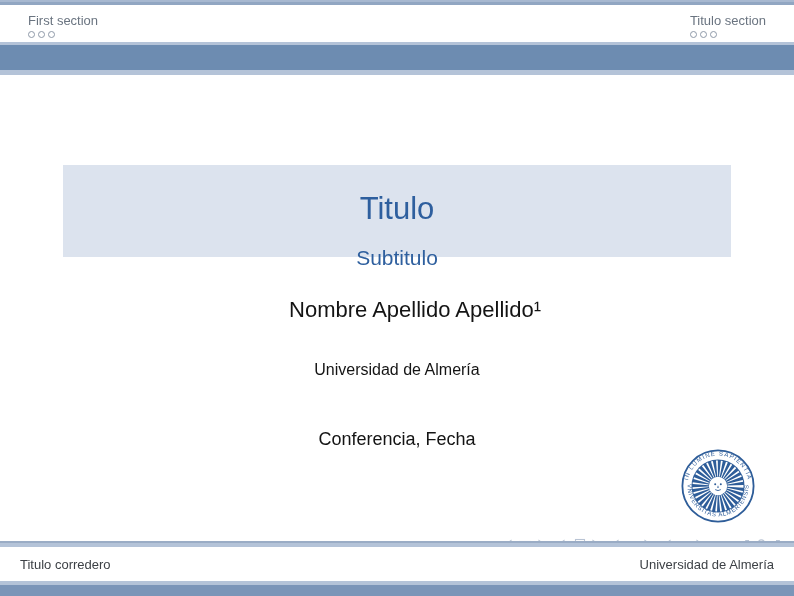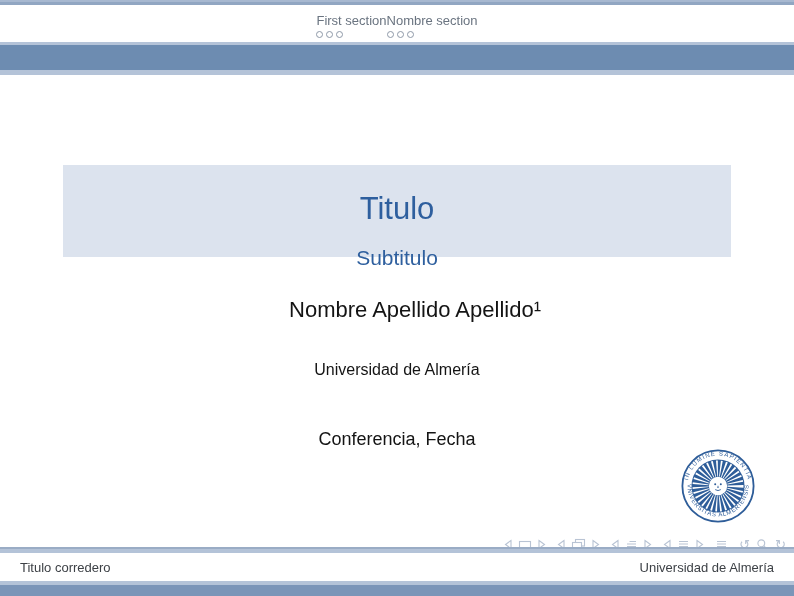--- a/index.html
+++ b/index.html
@@ -6,21 +6,21 @@
   body{
     width:794px;height:596px;position:relative;overflow:hidden;
     background:#ffffff;
     font-family:"Liberation Sans","DejaVu Sans",sans-serif;
     -webkit-font-smoothing:antialiased;
   }
   
   .top-line-a{height:2px;background:#a7b8d0;}
   .top-line-b{height:3px;background:#91a6c2;}
   .header-row{
-    height:37px;display:flex;justify-content:center;
+    height:37px;display:flex;justify-content:space-between;
     padding:0 28px;box-sizing:border-box;background:#ffffff;
   }
   .section-block{display:inline-block;text-align:left;padding-top:8px;}
   .section-label{
     font-size:13px;line-height:15px;color:#6a7480;cursor:pointer;
   }
   .dots-row{margin-top:3px;display:flex;gap:3px;}
   .dot{
     width:7px;height:7px;border:1.2px solid #8e99a8;border-radius:50%;
     box-sizing:border-box;background:transparent;cursor:pointer;
@@ -69,21 +69,21 @@
     font-family:"DejaVu Sans",sans-serif;font-size:13px;line-height:13px;
     color:#b9c4d4;cursor:pointer;
   }
   .nav-ic{cursor:pointer;}
 
   
   .footer{position:absolute;bottom:0;left:0;width:100%;}
   .f-line1{height:2px;background:#9aacc5;}
   .f-line2{height:4px;background:#b4c3d8;}
   .f-mid{
-    height:28px;background:#ffffff;display:flex;align-items:center;
+    height:34px;background:#ffffff;display:flex;align-items:center;
     justify-content:space-between;padding:0 20px;box-sizing:border-box;
     font-size:13px;color:#3d4146;
   }
   .f-line3{height:4px;background:#b4c3d8;}
   .f-bar{height:11px;background:#7b95b8;}
 </style>
 </head>
 <body>
 
 <div class="top-line-a"></div>
@@ -92,21 +92,21 @@
 <div class="header-row">
   <div class="section-block">
     <div class="section-label">First section</div>
     <div class="dots-row">
       <span class="dot"></span>
       <span class="dot"></span>
       <span class="dot"></span>
     </div>
   </div>
   <div class="section-block">
-    <div class="section-label">Nombre section</div>
+    <div class="section-label">Titulo section</div>
     <div class="dots-row">
       <span class="dot"></span>
       <span class="dot"></span>
       <span class="dot"></span>
     </div>
   </div>
 </div>
 
 <div class="sep-light"></div>
 <div class="head-bar"></div>

